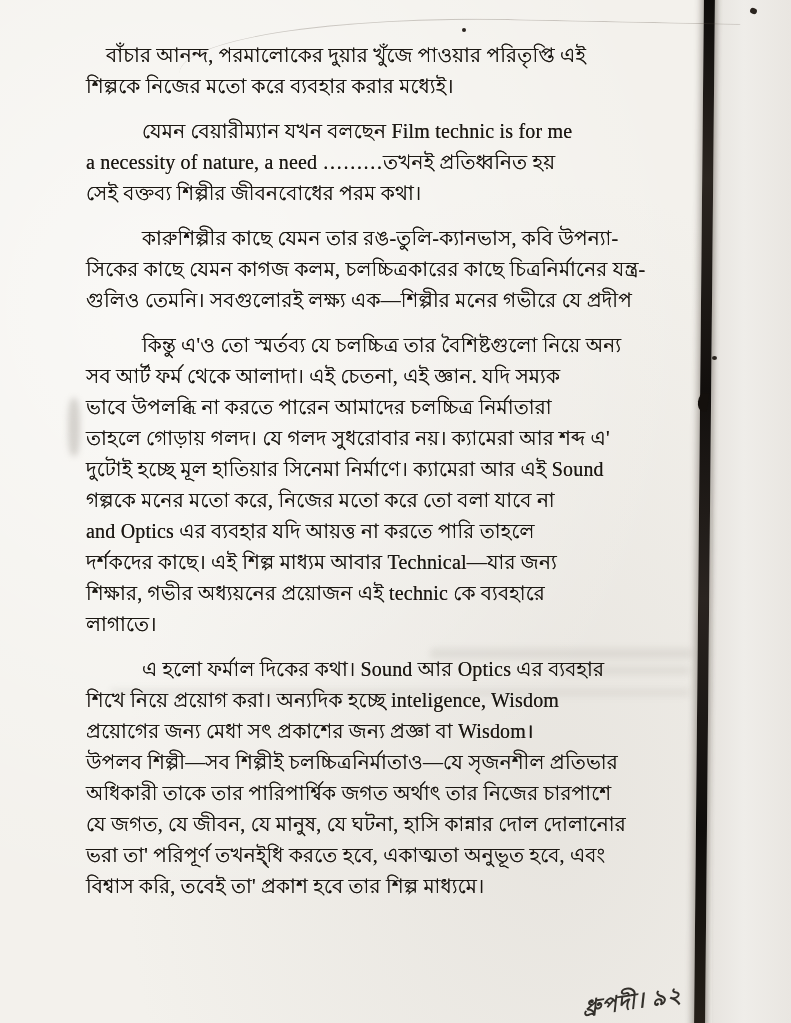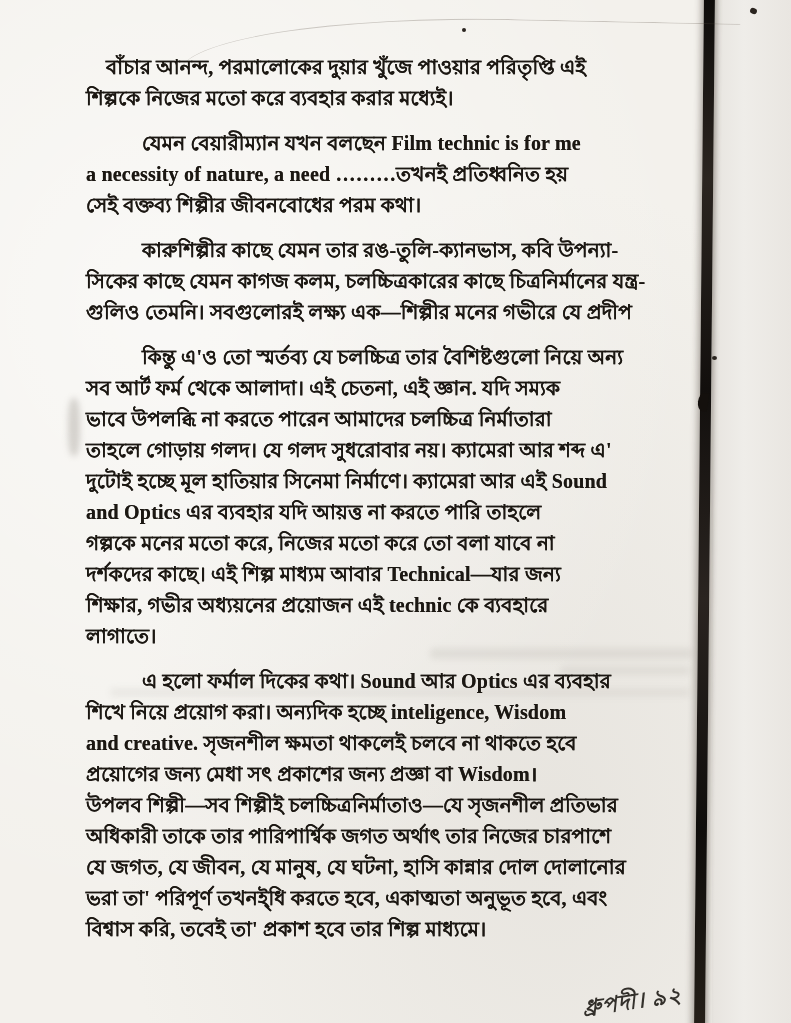--- a/index.html
+++ b/index.html
@@ -46,22 +46,22 @@
   .smudge-left {
     position:absolute; top:398px; left:68px; width:12px; height:58px;
     background:#a9a49d; opacity:0.45; filter:blur(3px); border-radius:40%;
   }
   .ghost { position:absolute; background:#8e8880; filter:blur(3px); border-radius:4px; }
   .ghost.g1 { top:648px; left:430px; width:262px; height:11px; opacity:0.14; }
   .ghost.g2 { top:688px; left:110px; width:580px; height:9px;  opacity:0.10; }
   .ghost.g3 { top:666px; left:560px; width:130px; height:9px;  opacity:0.12; }
 
   .text-block {
-    position:absolute; top:52px; left:86px; width:624px;
-    color:#1b1712; font-size:20px; font-weight:700; line-height:31px;
+    position:absolute; top:40px; left:86px; width:624px;
+    color:#1b1712; font-size:20px; font-weight:400; line-height:31px;
     text-shadow:0 0 0.6px rgba(27,23,18,0.8);
   }
   .para { margin:0 0 14px 0; }
   .line { white-space:nowrap; letter-spacing:0.2px; }
   .indent { padding-left:56px; }
   .cont-indent { padding-left:20px; }
 
   .footer-label {
     position:absolute; top:984px; left:582px;
     font-size:22px; font-style:italic; font-weight:700;
@@ -105,31 +105,30 @@
       <div class="line">সিকের কাছে যেমন কাগজ কলম, চলচ্চিত্রকারের কাছে চিত্রনির্মানের যন্ত্র-</div>
       <div class="line">গুলিও তেমনি। সবগুলোরই লক্ষ্য এক—শিল্পীর মনের গভীরে যে প্রদীপ</div>
     </div>
 
     <div class="para">
       <div class="line indent">কিন্তু এ'ও তো স্মর্তব্য যে চলচ্চিত্র তার বৈশিষ্টগুলো নিয়ে অন্য</div>
       <div class="line">সব আর্ট ফর্ম থেকে আলাদা।  এই চেতনা, এই জ্ঞান. যদি সম্যক</div>
       <div class="line">ভাবে উপলব্ধি না করতে পারেন আমাদের চলচ্চিত্র নির্মাতারা</div>
       <div class="line">তাহলে গোড়ায় গলদ। যে গলদ সুধরোবার নয়। ক্যামেরা আর শব্দ এ'</div>
       <div class="line">দুটোই হচ্ছে মূল হাতিয়ার সিনেমা নির্মাণে। ক্যামেরা আর এই Sound</div>
+      <div class="line">গল্পকে মনের মতো করে, নিজের মতো করে তো বলা যাবে না</div>
       <div class="line">and Optics এর ব্যবহার যদি আয়ত্ত না করতে পারি তাহলে</div>
-      <div class="line">গল্পকে মনের মতো করে, নিজের মতো করে তো বলা যাবে না</div>
       <div class="line">দর্শকদের কাছে।  এই শিল্প মাধ্যম আবার Technical—যার জন্য</div>
       <div class="line">শিক্ষার, গভীর অধ্যয়নের প্রয়োজন এই technic কে ব্যবহারে</div>
       <div class="line">লাগাতে।</div>
     </div>
 
     <div class="para">
       <div class="line indent">এ হলো ফর্মাল দিকের কথা। Sound আর Optics এর ব্যবহার</div>
       <div class="line">শিখে নিয়ে প্রয়োগ করা।  অন্যদিক হচ্ছে inteligence, Wisdom</div>
-      <div class="line">and creative.  সৃজনশীল ক্ষমতা থাকলেই চলবে না থাকতে হবে</div>
       <div class="line">প্রয়োগের জন্য মেধা সৎ প্রকাশের জন্য প্রজ্ঞা বা Wisdom।</div>
       <div class="line">উপলব শিল্পী—সব শিল্পীই চলচ্চিত্রনির্মাতাও—যে সৃজনশীল প্রতিভার</div>
       <div class="line">অধিকারী তাকে তার পারিপার্শ্বিক জগত অর্থাৎ তার নিজের চারপাশে</div>
       <div class="line">যে জগত, যে জীবন, যে মানুষ, যে ঘটনা, হাসি কান্নার দোল দোলানোর</div>
       <div class="line">ভরা তা' পরিপূর্ণ তখনই্ধি করতে হবে, একাত্মতা অনুভূত হবে, এবং</div>
       <div class="line">বিশ্বাস করি, তবেই তা' প্রকাশ হবে তার শিল্প মাধ্যমে।</div>
     </div>
 
   </div>
 

